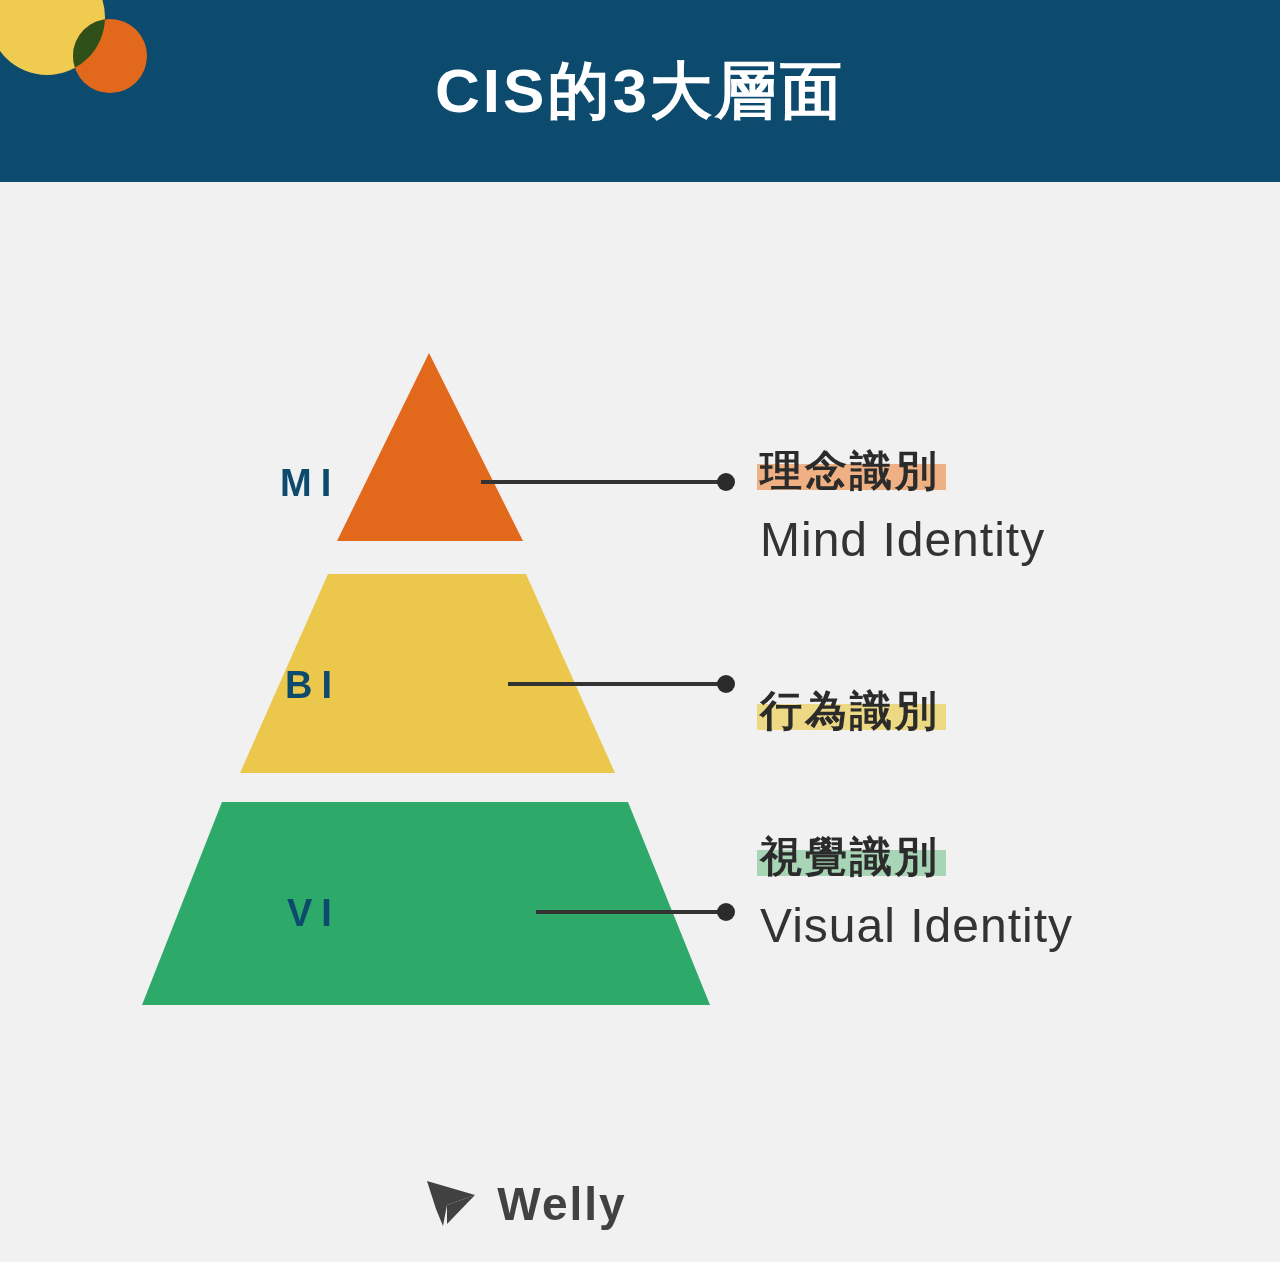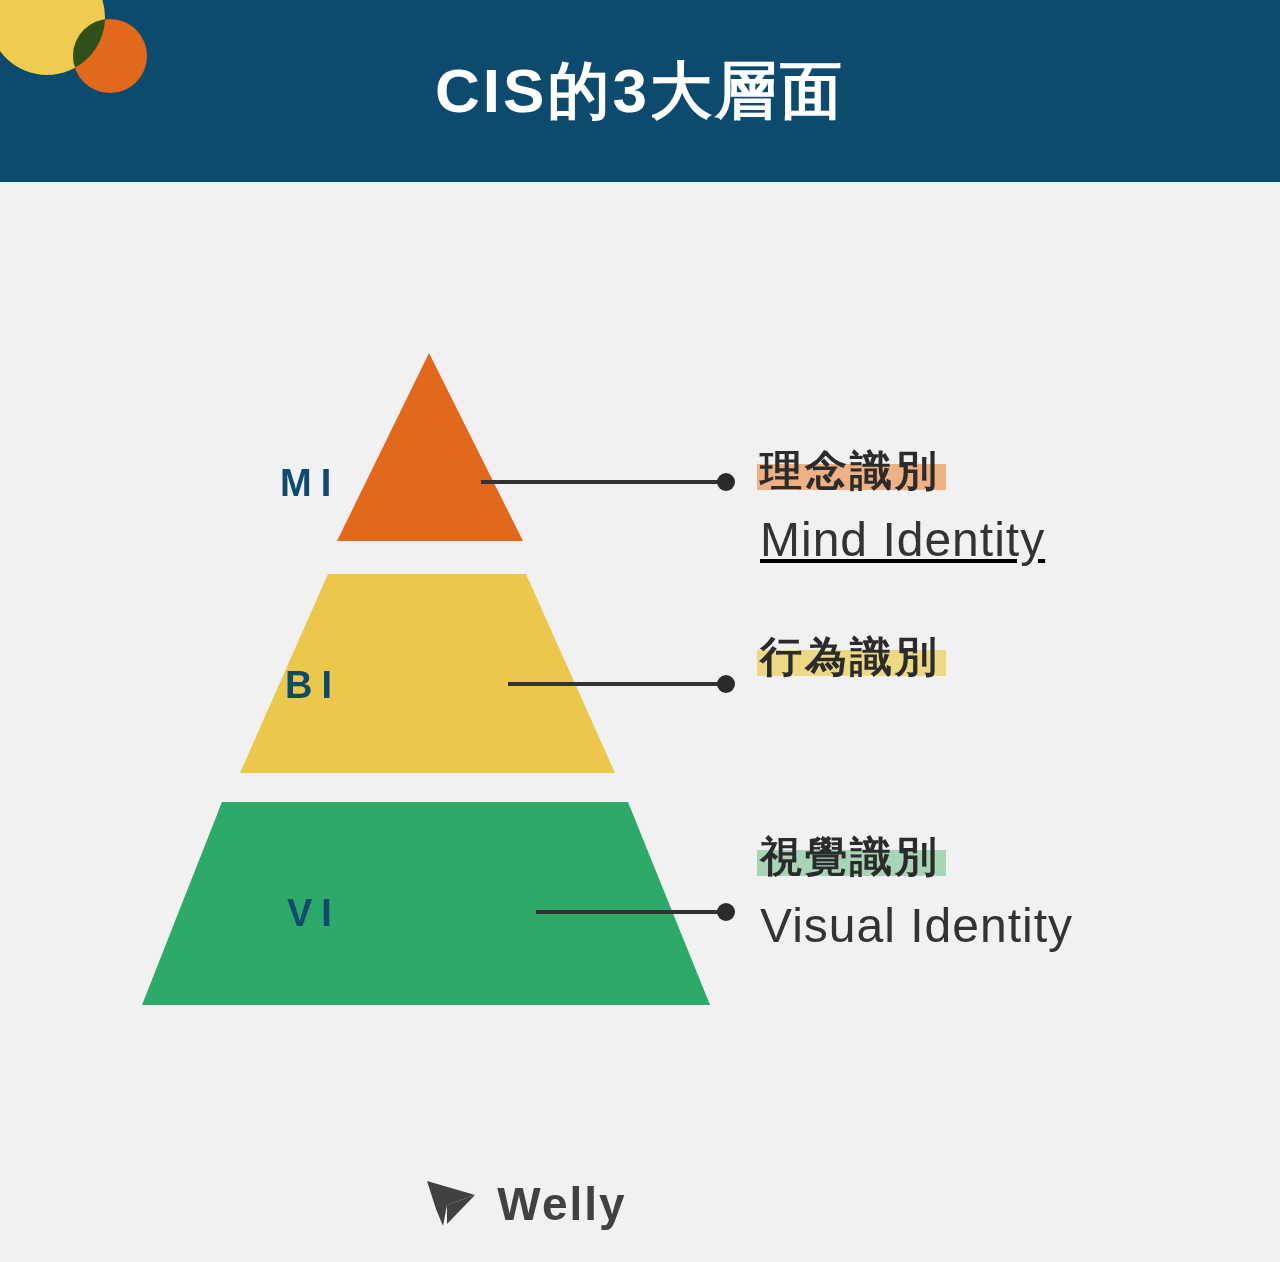--- a/index.html
+++ b/index.html
@@ -89,22 +89,22 @@
 
   .conn-vi { left: 536px; top: 903px; width: 199px; }
   .conn-vi .line { width: 185px; }
   .conn-vi .dot { left: 181px; }
 
   
   .info {
     position: absolute;
     left: 760px;
   }
-  .info-mi { top: 450px; text-decoration: underline; }
-  .info-bi { top: 636px; text-align: center; }
+  .info-mi { top: 450px; }
+  .info-bi { top: 690px; text-align: center; }
   .info-vi { top: 836px; }
 
   .info-zh {
     font-size: 42px;
     font-weight: bold;
     color: #2B2B2B;
     letter-spacing: 3px;
     line-height: 1.0;
     display: inline-block;
     position: relative;

